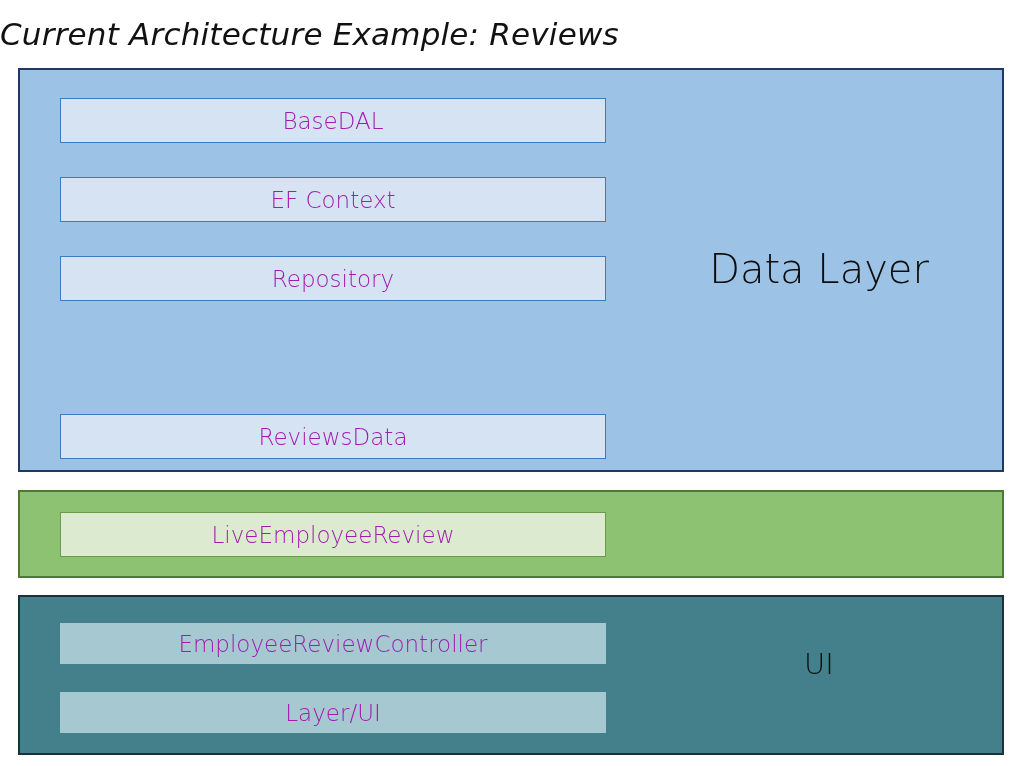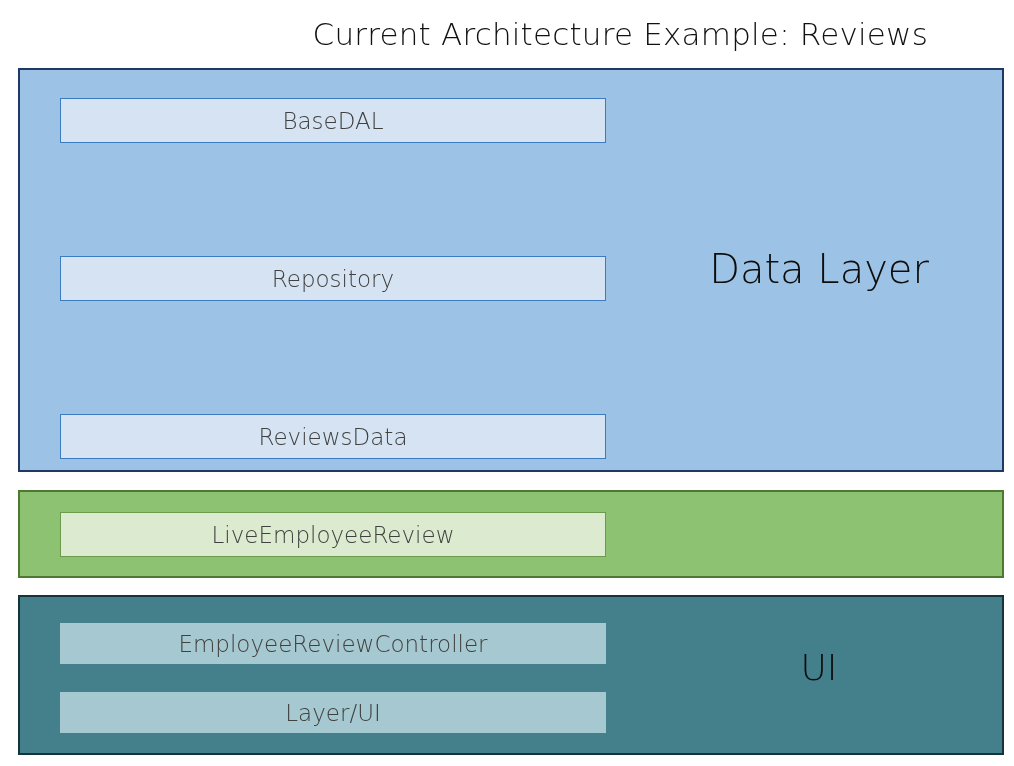--- a/index.html
+++ b/index.html
@@ -20,27 +20,28 @@
     height: 766px;
     box-sizing: border-box;
   }
 
   
   .slide-title {
     position: absolute;
     left: 0;
     top: 14px;
     width: 928px;
-    text-align: right;
+    text-align: left;
     font-size: 31px;
     font-weight: 300;
     color: #111111;
     letter-spacing: 0.2px;
     line-height: 40px;
     white-space: nowrap;
+    font-style: italic;
   }
 
   
   .layer {
     position: absolute;
     box-sizing: border-box;
     border-style: solid;
     border-width: 2px;
   }
   .layer-label {
@@ -51,21 +52,21 @@
     font-weight: 300;
     white-space: nowrap;
   }
   .component {
     position: absolute;
     box-sizing: border-box;
     display: flex;
     align-items: center;
     justify-content: center;
     font-weight: 300;
-    color: #404040;
+    color: #a21caf;
     white-space: nowrap;
   }
 
   
   #data-layer {
     left: 18px;
     top: 68px;
     width: 986px;
     height: 404px;
     background: #9CC3E5;
@@ -126,32 +127,33 @@
     border: none;
     font-size: 23px;
     left: 40px;
     width: 546px;
     height: 41px;
   }
   #ui-layer-label {
     left: 616px;
     top: 50px;
     width: 366px;
-    font-size: 36px;
+    font-size: 29px;
   }
 </style>
 </head>
 <body>
 
 <div class="slide">
 
   <div class="slide-title">Current Architecture Example: Reviews</div>
 
   <div class="layer" id="data-layer">
     <div class="component" style="top:28px">BaseDAL</div>
+    <div class="component" style="top:107px">EF Context</div>
     <div class="component" style="top:186px">Repository</div>
     <div class="component" style="top:344px">ReviewsData</div>
     <div class="layer-label" id="data-layer-label">Data Layer</div>
   </div>
 
   <div class="layer" id="business-layer">
     <div class="component">LiveEmployeeReview</div>
   </div>
 
   <div class="layer" id="ui-layer">

